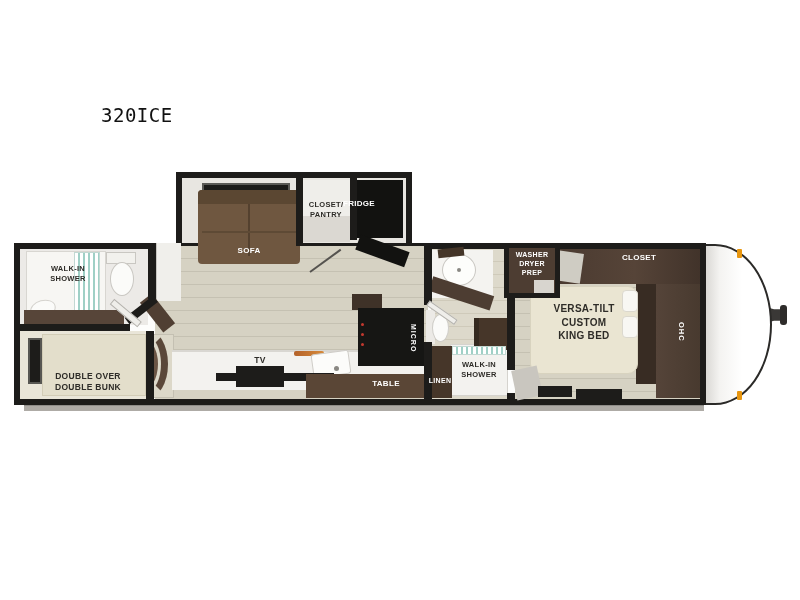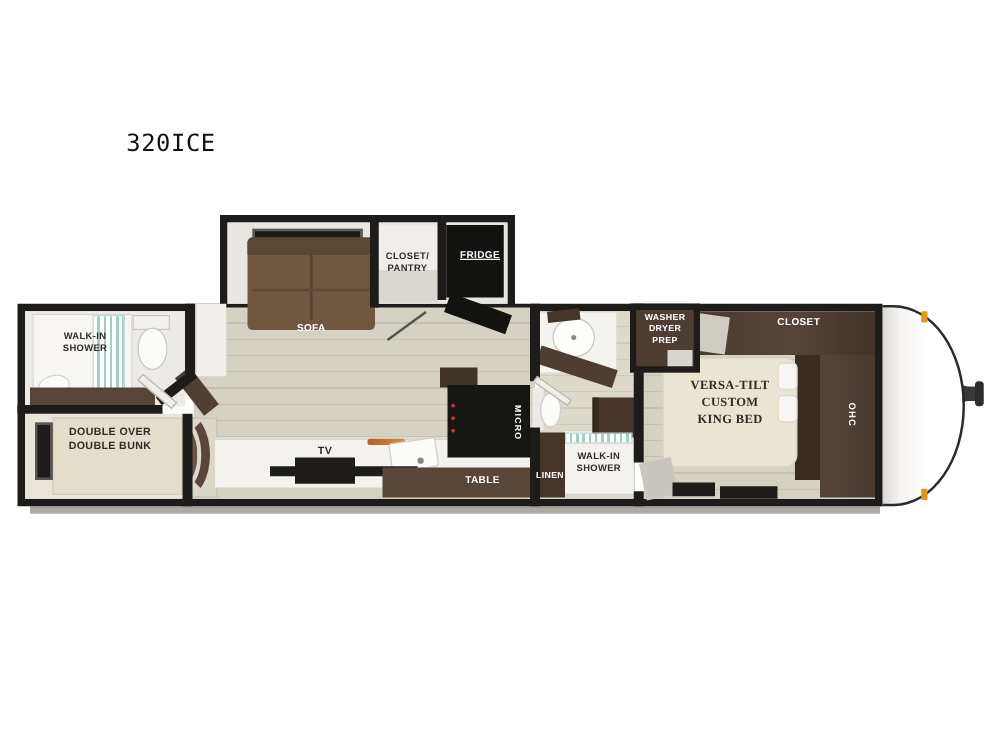--- a/index.html
+++ b/index.html
@@ -45,47 +45,47 @@
   <div style="left:106px;top:252px;width:30px;height:12px;background:#f2f1ed;border:1px solid #c9c7c2;z-index:6;"></div>
   <div style="left:110px;top:262px;width:24px;height:34px;background:#fbfbf9;border:1px solid #c9c7c2;border-radius:50%;z-index:6;"></div>
   <div style="left:24px;top:310px;width:100px;height:16px;background:#574539;z-index:6;"></div>
   <div class="lbl" style="left:24px;top:264px;width:88px;font-size:7.5px;">WALK-IN
 SHOWER</div>
   <div class="door" style="left:112px;top:298px;width:36px;height:7px;transform:rotate(40deg);transform-origin:left center;"></div>
 
   <div style="left:20px;top:331px;width:126px;height:68px;background:#e9e5d8;z-index:4;"></div>
   <div style="left:42px;top:334px;width:104px;height:62px;background:#e3decb;border:1px solid #d2ccb6;z-index:5;"></div>
   <div style="left:28px;top:338px;width:14px;height:46px;background:#1d1c1a;box-shadow:inset 0 0 0 2px #575652;z-index:6;"></div>
-  <div class="lbl" style="left:36px;top:340px;width:104px;font-size:8.5px;z-index:8;">DOUBLE OVER
+  <div class="lbl" style="left:36px;top:371px;width:104px;font-size:8.5px;z-index:8;">DOUBLE OVER
 DOUBLE BUNK</div>
   <div style="left:128px;top:330px;width:40px;height:68px;border:7px solid transparent;border-right-color:#5a4739;border-radius:50%;z-index:6;"></div>
   <div style="left:122px;top:336px;width:36px;height:56px;border:6px solid transparent;border-right-color:#6b5545;border-radius:50%;z-index:6;"></div>
   <div style="left:152px;top:334px;width:22px;height:64px;background:#dcd8c9;border:1px solid #c4c0b2;z-index:5;"></div>
   <div style="left:150px;top:294px;width:15px;height:38px;background:#503f33;transform:rotate(-38deg);z-index:6;"></div>
 
   <div class="wall" style="left:14px;top:324px;width:116px;height:7px;"></div>
   <div class="wall" style="left:148px;top:243px;width:8px;height:56px;"></div>
   <div class="wall" style="left:127px;top:317px;width:36px;height:8px;transform:rotate(-38deg);transform-origin:left center;"></div>
   <div class="wall" style="left:146px;top:331px;width:8px;height:74px;"></div>
 
   <div style="left:202px;top:183px;width:88px;height:15px;background:#1b1b19;box-shadow:inset 0 0 0 2px #5a5a56;z-index:5;"></div>
   <div style="left:198px;top:190px;width:102px;height:74px;background:#6f5740;border-radius:4px;z-index:5;"></div>
   <div style="left:198px;top:190px;width:102px;height:14px;background:#5b4732;border-radius:4px 4px 0 0;z-index:6;"></div>
   <div style="left:248px;top:204px;width:2px;height:52px;background:#54412f;z-index:6;"></div>
   <div style="left:202px;top:231px;width:94px;height:2px;background:#5e4a35;z-index:6;"></div>
-  <div class="lbl w" style="left:198px;top:258px;width:102px;">SOFA</div>
+  <div class="lbl w" style="left:198px;top:246px;width:102px;">SOFA</div>
 
   <div style="left:303px;top:180px;width:47px;height:62px;background:#efeeea;z-index:4;"></div>
   <div style="left:303px;top:216px;width:47px;height:26px;background:#dbd8d2;z-index:4;"></div>
   <div class="lbl" style="left:299px;top:200px;width:54px;font-size:7.5px;z-index:8;text-align:center;">CLOSET/
 PANTRY</div>
 
   <div style="left:357px;top:180px;width:46px;height:58px;background:#121210;z-index:5;"></div>
   <div style="left:358px;top:234px;width:52px;height:16px;background:#121210;transform:rotate(20deg);transform-origin:left center;z-index:5;"></div>
-  <div class="lbl w" style="left:361px;top:199px;width:46px;z-index:8;text-decoration:underline;">FRIDGE</div>
+  <div class="lbl w" style="left:336px;top:199px;width:46px;z-index:8;">FRIDGE</div>
 
   <div class="wall" style="left:296px;top:174px;width:7px;height:72px;"></div>
   <div class="wall" style="left:350px;top:176px;width:7px;height:64px;"></div>
 
   <div style="left:310px;top:271px;width:38px;height:2px;background:#55534f;transform:rotate(-36deg);transform-origin:left center;z-index:7;"></div>
 
   <div style="left:172px;top:350px;width:256px;height:40px;background:#f3f2ef;border-top:2px solid #d9d7d2;z-index:5;"></div>
   <div style="left:294px;top:351px;width:30px;height:5px;background:linear-gradient(90deg,#b4622a,#d78a3a);border-radius:2px;z-index:6;"></div>
   <div style="left:312px;top:352px;width:38px;height:24px;background:#fcfcfa;border:1px solid #cfcdc8;border-radius:3px;transform:rotate(-8deg);z-index:6;"></div>
   <div style="left:334px;top:366px;width:5px;height:5px;background:#8a8883;border-radius:50%;z-index:7;"></div>
@@ -132,21 +132,21 @@
   <div class="wood" style="left:515px;top:249px;width:185px;height:150px;z-index:4;"></div>
   <div style="left:554px;top:249px;width:146px;height:35px;background:linear-gradient(90deg,#4a3a30,#564438 55%,#41332a);z-index:5;"></div>
   <div style="left:556px;top:252px;width:26px;height:30px;background:#cfccc3;transform:rotate(8deg);z-index:6;"></div>
   <div class="lbl w" style="left:606px;top:253px;width:66px;z-index:8;">CLOSET</div>
   <div style="left:636px;top:284px;width:22px;height:100px;background:#382c23;z-index:5;"></div>
   <div style="left:656px;top:284px;width:44px;height:114px;background:linear-gradient(90deg,#554439,#483a2f);z-index:5;"></div>
   <div class="lbl w vert" style="left:668px;top:310px;width:18px;height:44px;font-size:7.5px;letter-spacing:1px;z-index:8;">OHC</div>
   <div style="left:530px;top:286px;width:108px;height:88px;background:#eae5d2;border:1px solid #d8d3bf;border-radius:10px;z-index:5;"></div>
   <div style="left:622px;top:290px;width:16px;height:22px;background:#f8f7f3;border:1px solid #dbd8ce;border-radius:4px;z-index:6;"></div>
   <div style="left:622px;top:316px;width:16px;height:22px;background:#f8f7f3;border:1px solid #dbd8ce;border-radius:4px;z-index:6;"></div>
-  <div class="lbl" style="left:534px;top:302px;width:100px;font-size:10px;line-height:1.35;z-index:8;font-family:Liberation Serif, serif;">VERSA-TILT
+  <div class="lbl" style="left:534px;top:302px;width:100px;font-size:10px;line-height:1.35;z-index:8;">VERSA-TILT
 CUSTOM
 KING BED</div>
   <div class="mat" style="left:538px;top:386px;width:34px;height:11px;"></div>
   <div class="mat" style="left:576px;top:389px;width:46px;height:10px;"></div>
   <div style="left:514px;top:368px;width:26px;height:30px;background:#c9c6bf;transform:rotate(-12deg);z-index:5;"></div>
 
   <div style="left:24px;top:405px;width:680px;height:6px;background:#aeaba6;border-top:1px solid #8f8d89;z-index:2;"></div>
 
 </div>
 

